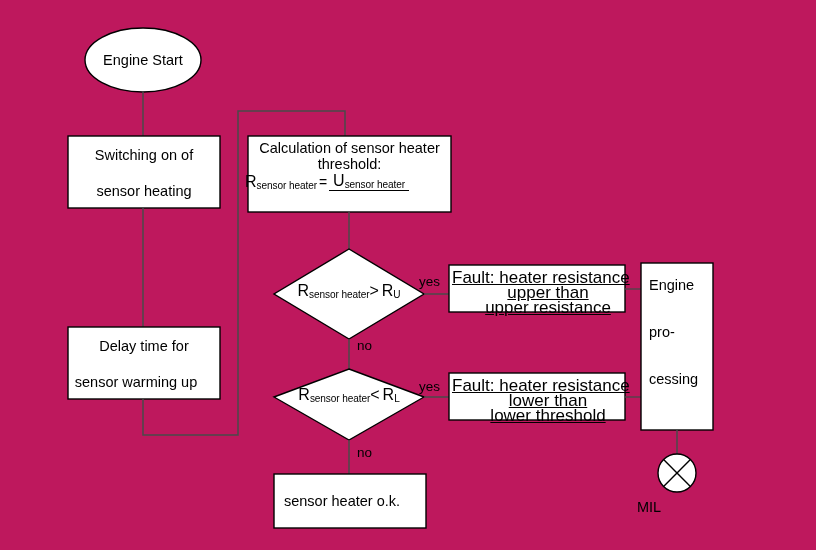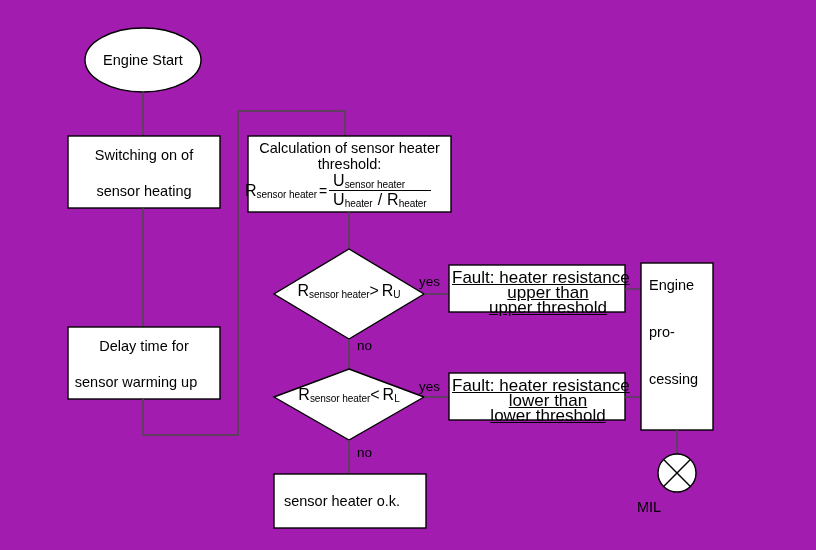--- a/index.html
+++ b/index.html
@@ -4,21 +4,21 @@
 <style>
   html, body {
     margin: 0;
     padding: 0;
     background: #ffffff;
   }
   #canvas {
     position: relative;
     width: 816px;
     height: 550px;
-    background: #a21caf;
+    background: #be185d;
     font-family: "Liberation Sans", sans-serif;
     overflow: hidden;
   }
   svg.flow {
     position: absolute;
     left: 0;
     top: 0;
     width: 816px;
     height: 550px;
   }
@@ -143,37 +143,36 @@
 
   <div class="lbl t-calc center" style="left:248px; top:141px; width:203px;">Calculation of sensor heater</div>
   <div class="lbl t-calc center" style="left:248px; top:157px; width:203px;">threshold:</div>
 
   <div class="lbl t-calc" style="left:245px; top:173px; width:196px;">
     <div class="eqrow">
       <span style="font-size:16px;"><span class="bigR">R</span><span class="sub">sensor heater</span></span>
       <span style="padding:0 2px; font-size:14px;">=</span>
       <span class="frac">
         <span class="num" style="font-size:16px;"><span>U</span><span class="sub">sensor heater</span></span>
-        <span class="den" style="font-size:16px;"><span>U</span><span class="sub">heater</span><span style="padding:0 5px;">/</span><span>R</span><span class="sub">heater</span></span>
       </span>
     </div>
   </div>
 
   <div class="lbl center" style="left:277px; top:283px; width:144px; font-size:16px;"><span>R</span><span class="sub">sensor heater</span><span>&gt;</span><span style="padding-left:3px;">R</span><span class="sub">U</span></div>
 
   <div class="lbl center" style="left:277px; top:387px; width:144px; font-size:16px;"><span>R</span><span class="sub">sensor heater</span><span>&lt;</span><span style="padding-left:3px;">R</span><span class="sub">L</span></div>
 
   <div class="lbl t-yesno" style="left:419px; top:275px;">yes</div>
   <div class="lbl t-yesno" style="left:357px; top:339px;">no</div>
   <div class="lbl t-yesno" style="left:419px; top:380px;">yes</div>
   <div class="lbl t-yesno" style="left:357px; top:446px;">no</div>
 
   <div class="lbl t-fault" style="left:452px; top:269px;">Fault: heater resistance</div>
   <div class="lbl t-fault center" style="left:470px; top:284px; width:156px;">upper than</div>
-  <div class="lbl t-fault center" style="left:470px; top:299px; width:156px;">upper threshold</div>
+  <div class="lbl t-fault center" style="left:470px; top:299px; width:156px;">upper resistance</div>
 
   <div class="lbl t-fault" style="left:452px; top:377px;">Fault: heater resistance</div>
   <div class="lbl t-fault center" style="left:470px; top:392px; width:156px;">lower than</div>
   <div class="lbl t-fault center" style="left:470px; top:407px; width:156px;">lower threshold</div>
 
   <div class="lbl t-proc" style="left:649px; top:278px;">Engine</div>
   <div class="lbl t-proc" style="left:649px; top:325px;">pro-</div>
   <div class="lbl t-proc" style="left:649px; top:372px;">cessing</div>
 
   <div class="lbl t-mil center" style="left:609px; top:500px; width:80px;">MIL</div>

